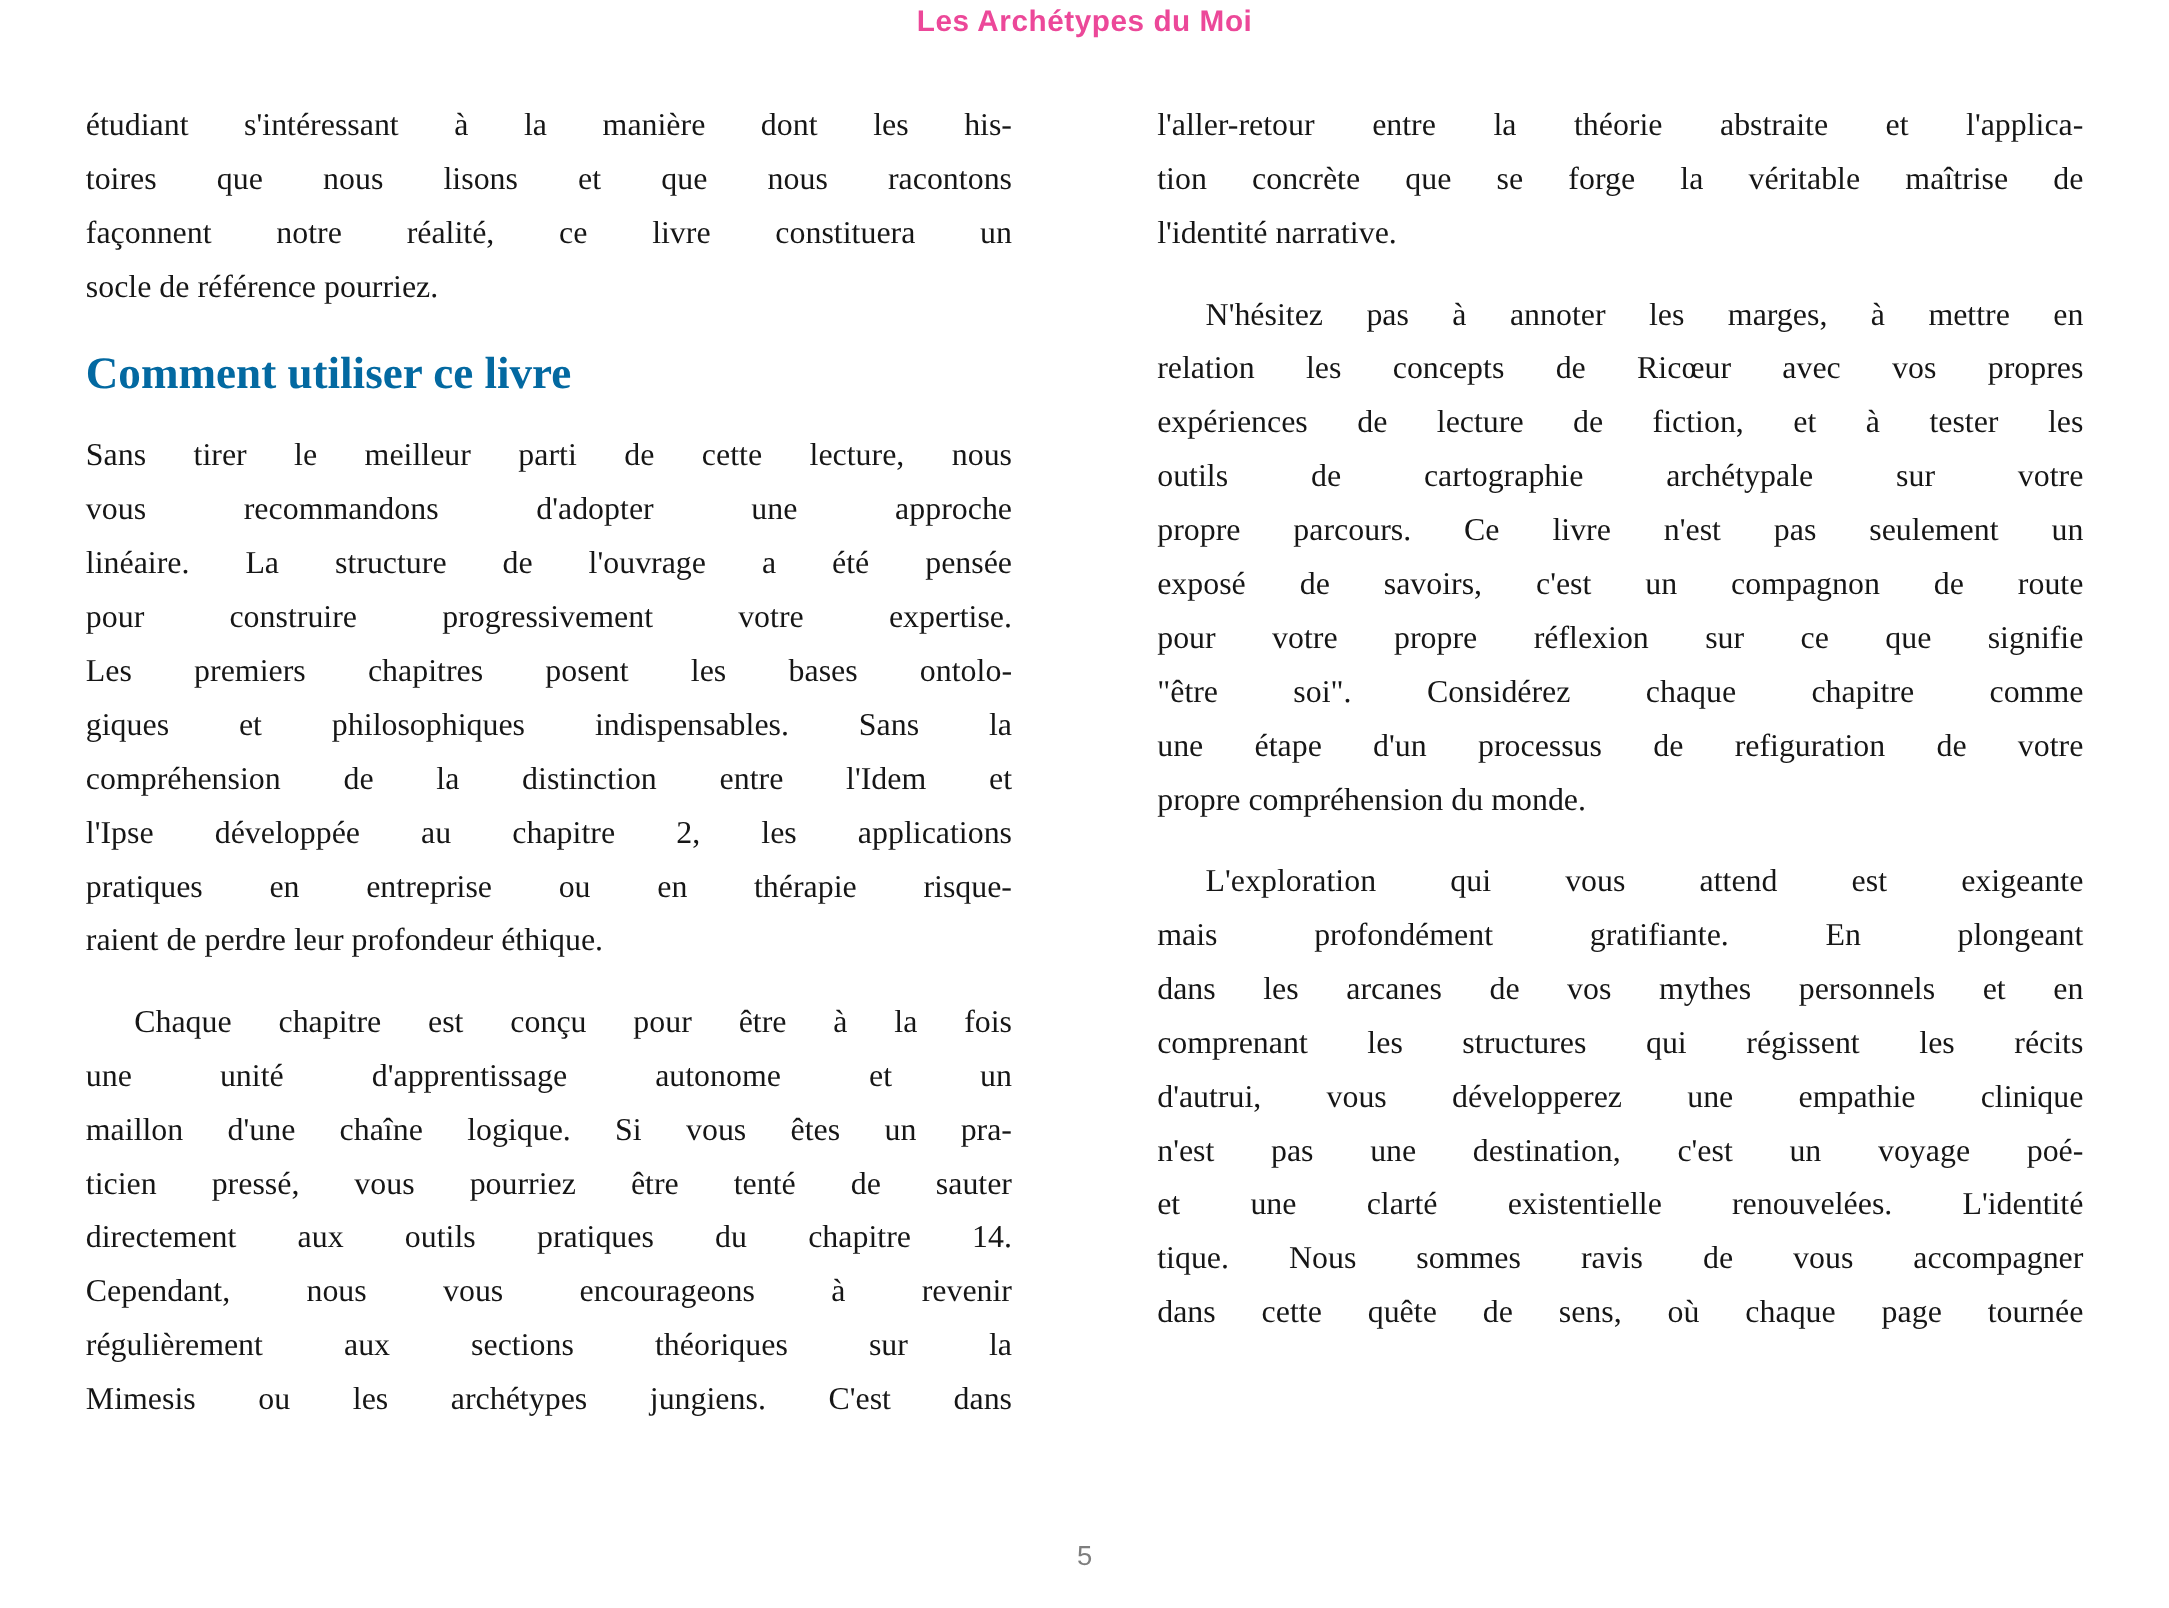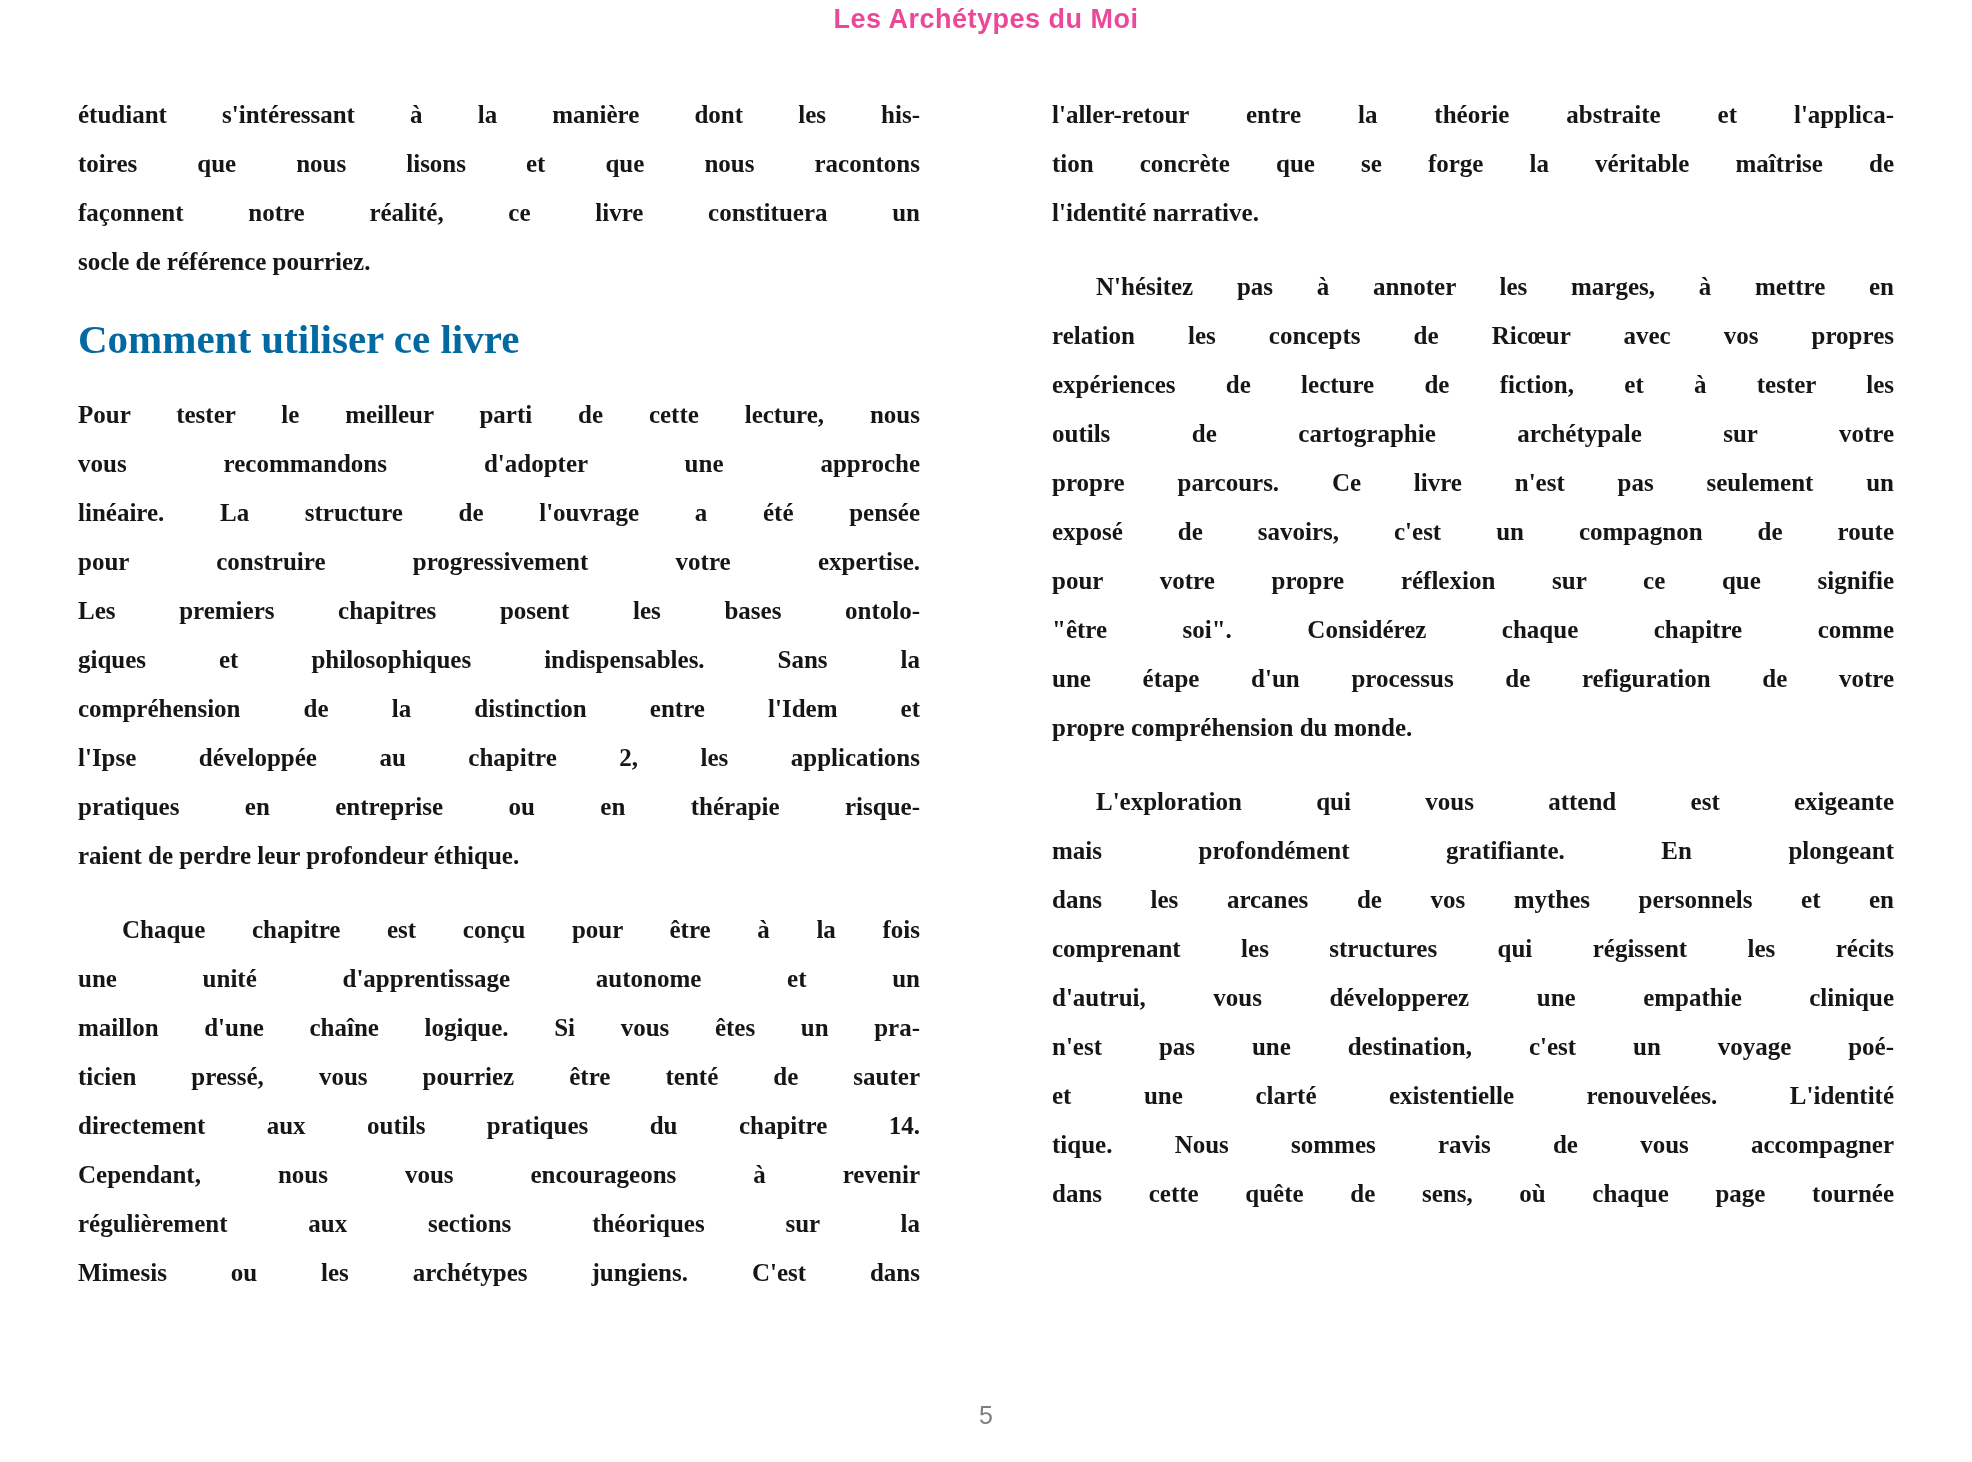--- a/index.html
+++ b/index.html
@@ -36,26 +36,25 @@
     column-gap: 132px;
   }
   .text-column {
     flex: 1 1 0;
     min-width: 0;
   }
   .paragraph {
     margin: 0 0 25px 0;
   }
   .line {
-    font-size: 25px;
+    font-size: 29px;
     line-height: 49px;
     text-align: justify;
     text-align-last: justify;
     white-space: normal;
-    font-weight: bold;
   }
   .line.endl {
     text-align-last: left;
   }
   .line.indent {
     text-indent: 44px;
   }
   .section-heading {
     font-family: "Liberation Serif", "DejaVu Serif", serif;
     font-weight: bold;
@@ -83,21 +82,21 @@
 <div class="page-body" id="columns">
     <div class="text-column">
       <div class="paragraph">
         <div class="line">étudiant s'intéressant à la manière dont les his-</div>
         <div class="line">toires que nous lisons et que nous racontons</div>
         <div class="line">façonnent notre réalité, ce livre constituera un</div>
         <div class="line endl">socle de référence pourriez.</div>
       </div>
       <h2 class="section-heading">Comment utiliser ce livre</h2>
       <div class="paragraph">
-        <div class="line">Pour tester le meilleur parti de cette lecture, nous</div>
+        <div class="line">Sans tirer le meilleur parti de cette lecture, nous</div>
         <div class="line">vous recommandons d'adopter une approche</div>
         <div class="line">linéaire. La structure de l'ouvrage a été pensée</div>
         <div class="line">pour construire progressivement votre expertise.</div>
         <div class="line">Les premiers chapitres posent les bases ontolo-</div>
         <div class="line">giques et philosophiques indispensables. Sans la</div>
         <div class="line">compréhension de la distinction entre l'Idem et</div>
         <div class="line">l'Ipse développée au chapitre 2, les applications</div>
         <div class="line">pratiques en entreprise ou en thérapie risque-</div>
         <div class="line endl">raient de perdre leur profondeur éthique.</div>
       </div>

